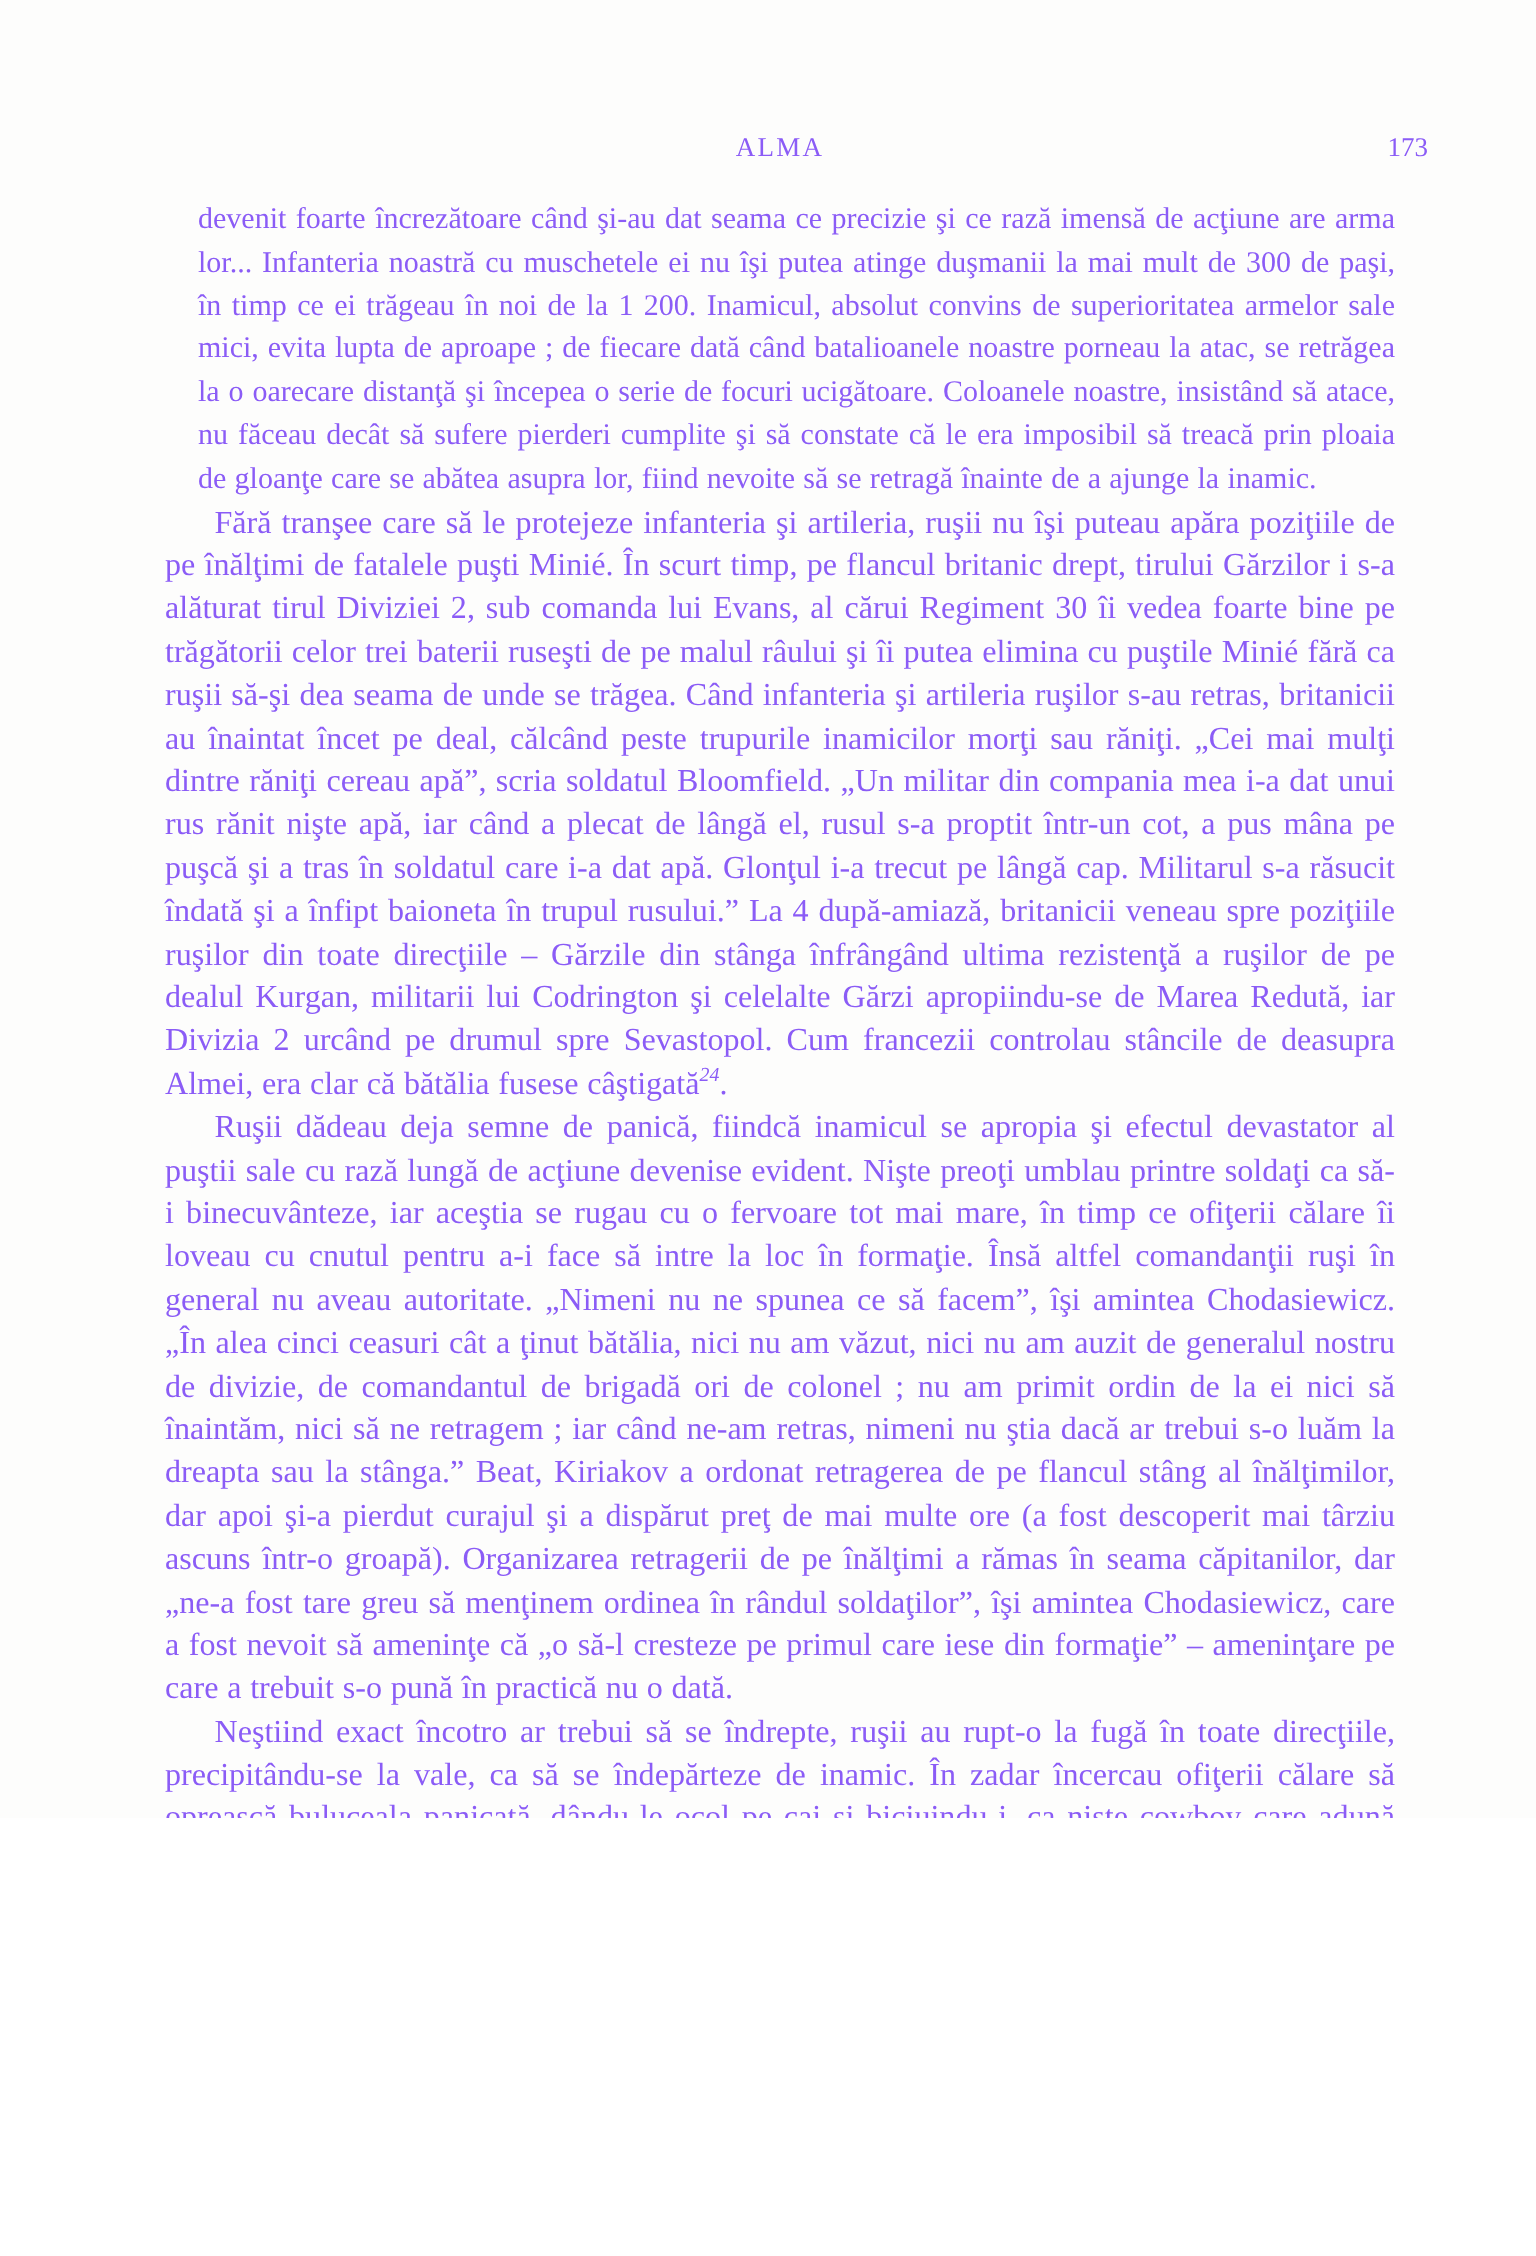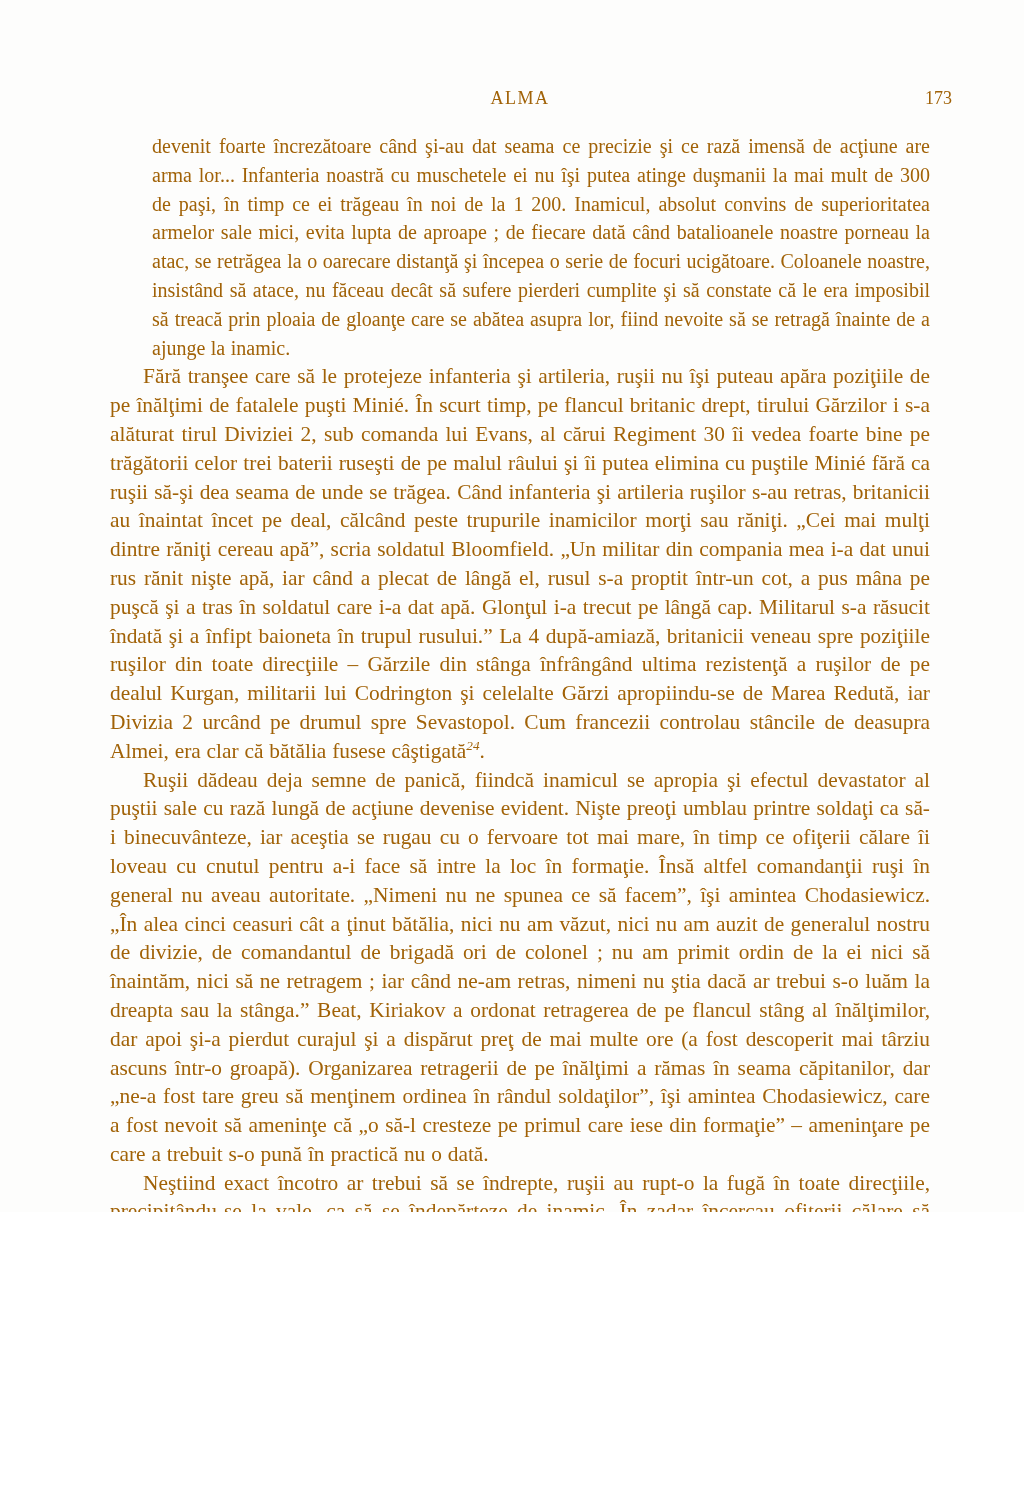--- a/index.html
+++ b/index.html
@@ -5,21 +5,21 @@
   html, body {
     margin: 0;
     padding: 0;
     background: #ffffff;
   }
   .page {
     position: relative;
     width: 1024px;
     height: 1212px;
     background: #fdfdfc;
-    color: #a16207;
+    color: #8b5cf6;
     font-family: "Liberation Serif", "DejaVu Serif", serif;
     overflow: hidden;
   }
   .header {
     position: absolute;
     top: 88px;
     left: 110px;
     width: 820px;
     height: 20px;
     font-size: 18px;
@@ -43,21 +43,21 @@
     text-align: justify;
   }
   p.para {
     margin: 0;
     padding: 0;
     font-size: 21.4px;
     line-height: 28.8px;
     word-spacing: 0.5px;
   }
   p.quote {
-    margin-left: 42px;
+    margin-left: 22px;
     font-size: 20px;
     line-height: 28.8px;
   }
   p.body-indent {
     text-indent: 33px;
   }
   .gap-above {
     margin-top: 27px;
   }
   .gap-above-lg {

